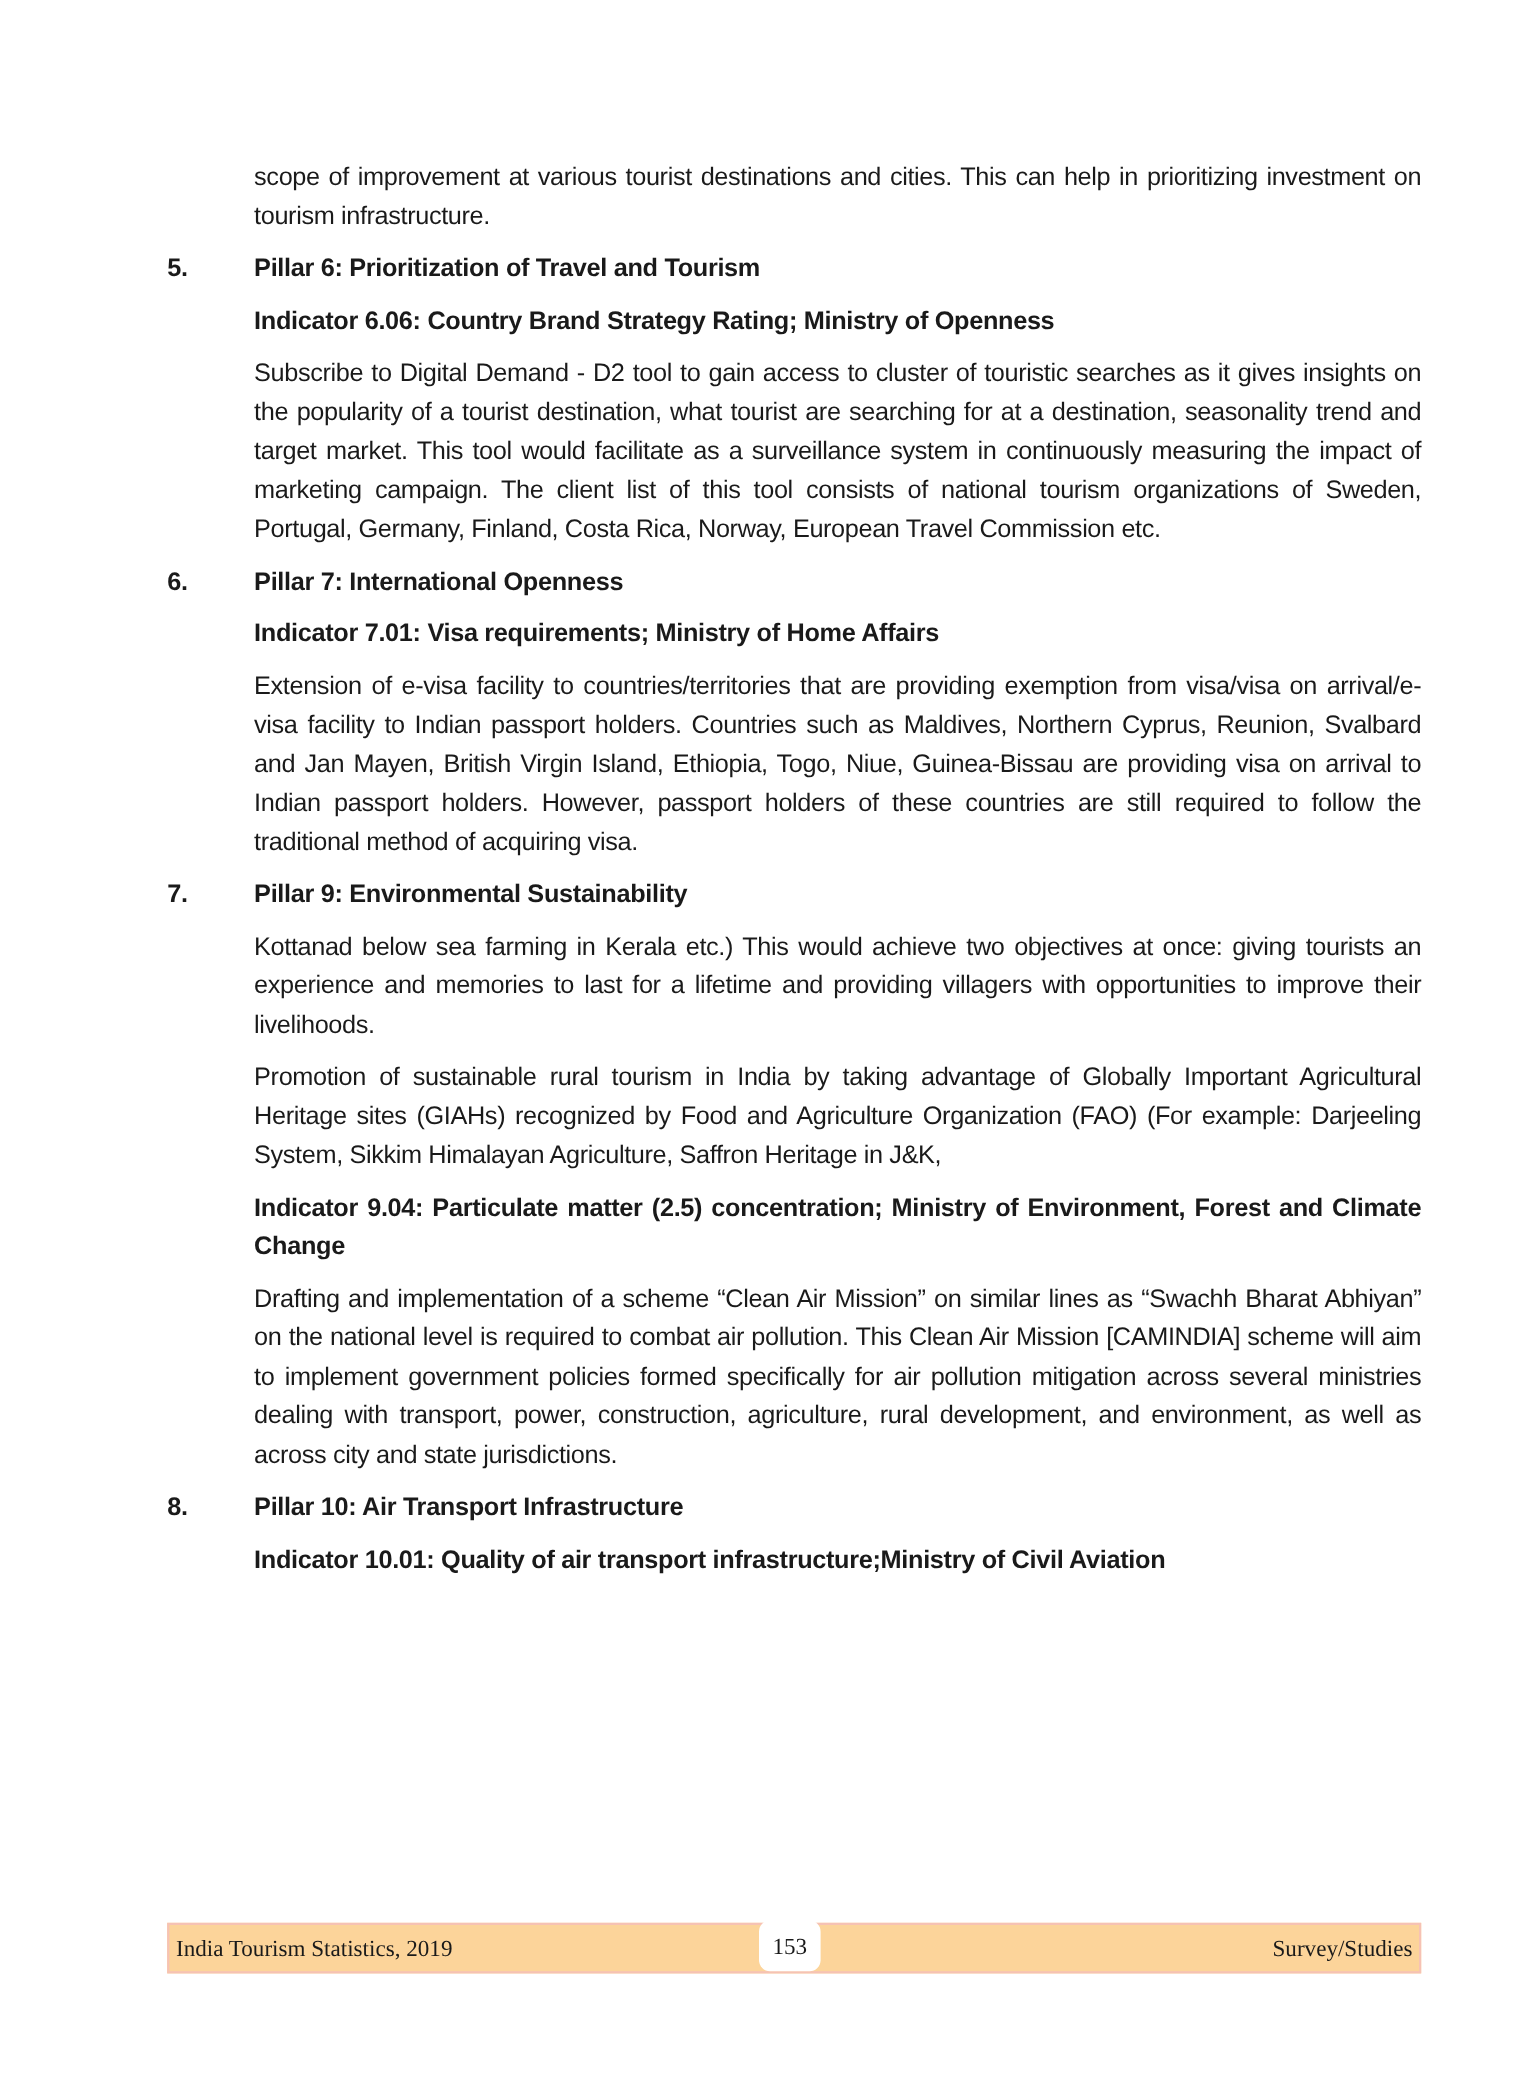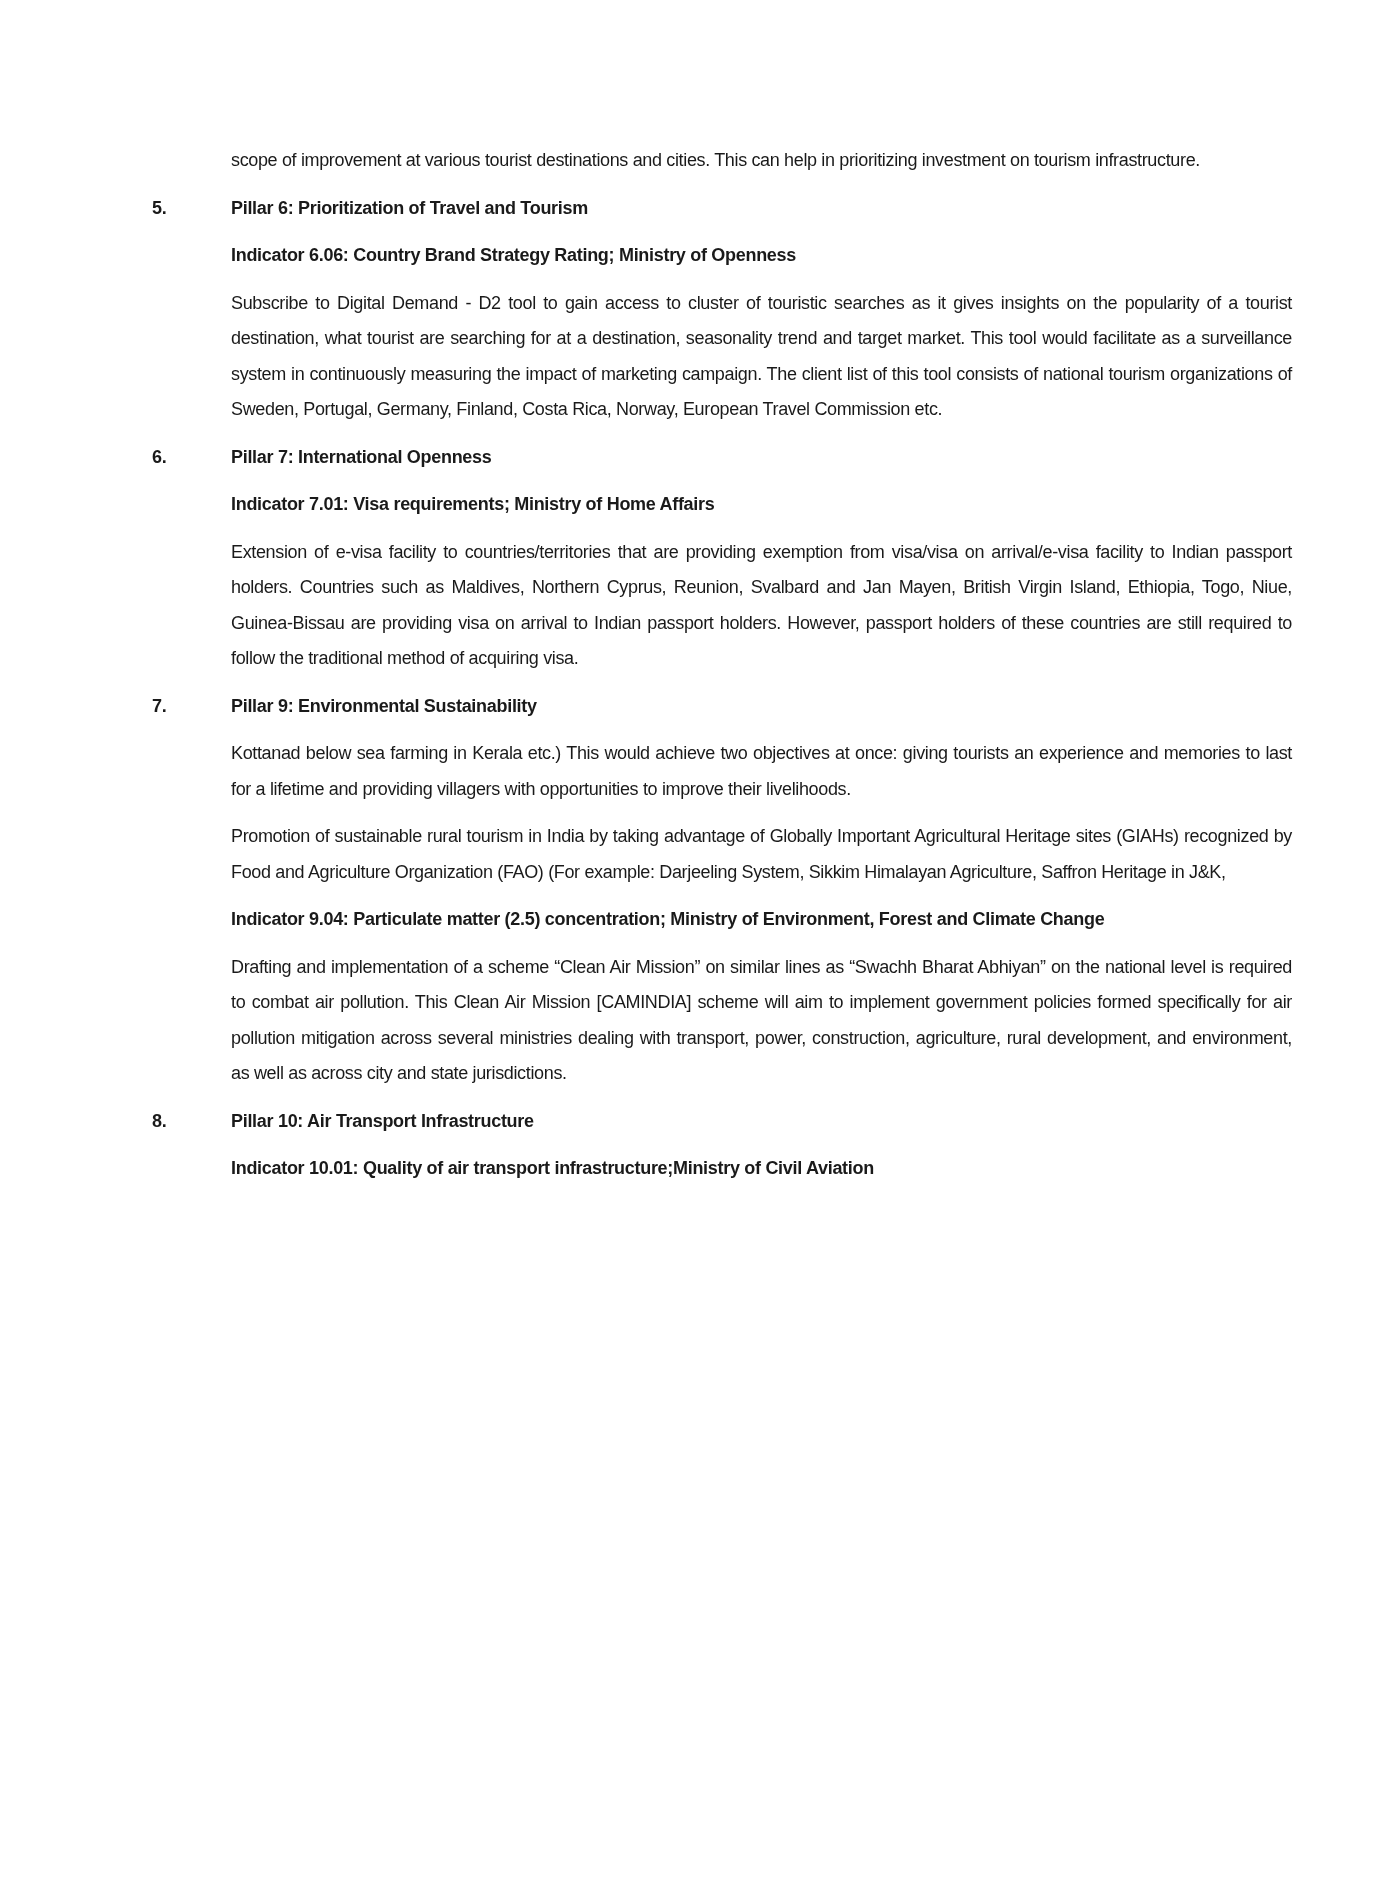--- a/index.html
+++ b/index.html
@@ -23,21 +23,21 @@
   }
   .content {
     position: absolute;
     left: 152px;
     top: 143px;
     width: 1140px;
   }
   .row {
     position: relative;
     padding-left: 79px;
-    font-size: 18px;
+    font-size: 23px;
     line-height: 35.5px;
   }
   .para {
     text-align: justify;
     margin: 0 0 12px 0;
     letter-spacing: -0.35px;
   }
   .heading {
     font-weight: bold;
     margin: 0 0 12px 0;
@@ -153,13 +153,18 @@
       <span>Pillar 10: Air Transport Infrastructure</span>
     </div>
 
     <div class="row heading">
       <span>Indicator 10.01: Quality of air transport infrastructure;Ministry of Civil Aviation</span>
     </div>
 
 
   </div>
 
+  <div class="footer">
+    <span class="footer-left">India Tourism Statistics, 2019</span>
+    <span class="footer-page">153</span>
+    <span class="footer-right">Survey/Studies</span>
+  </div>
 </div>
 
 </body></html>

